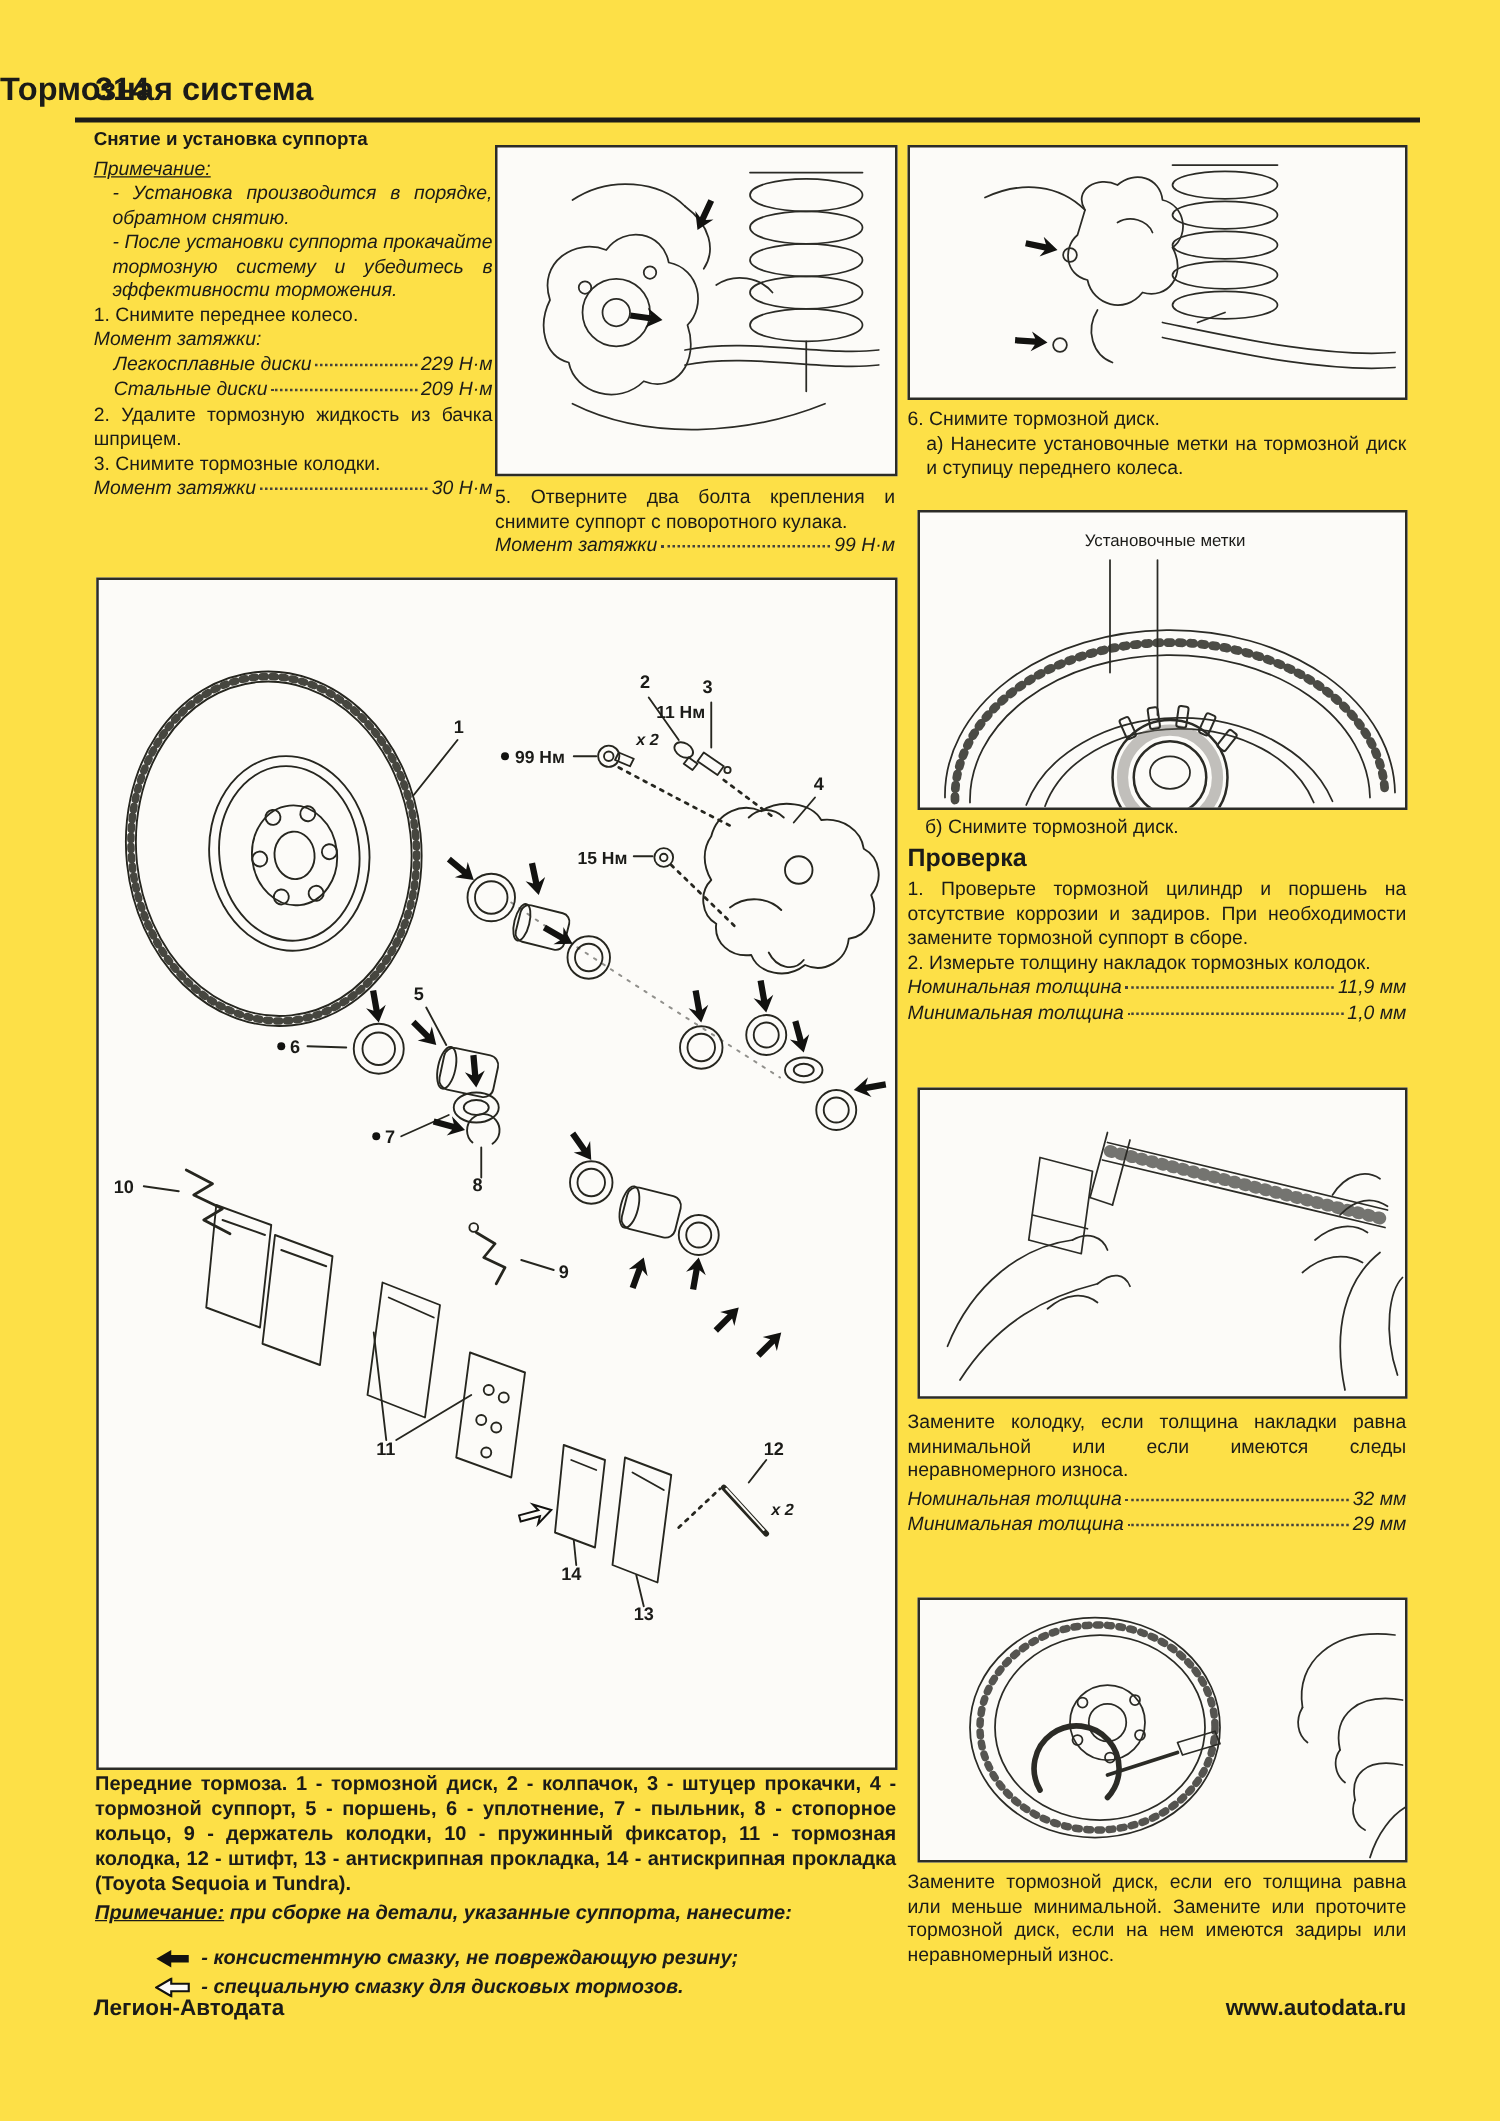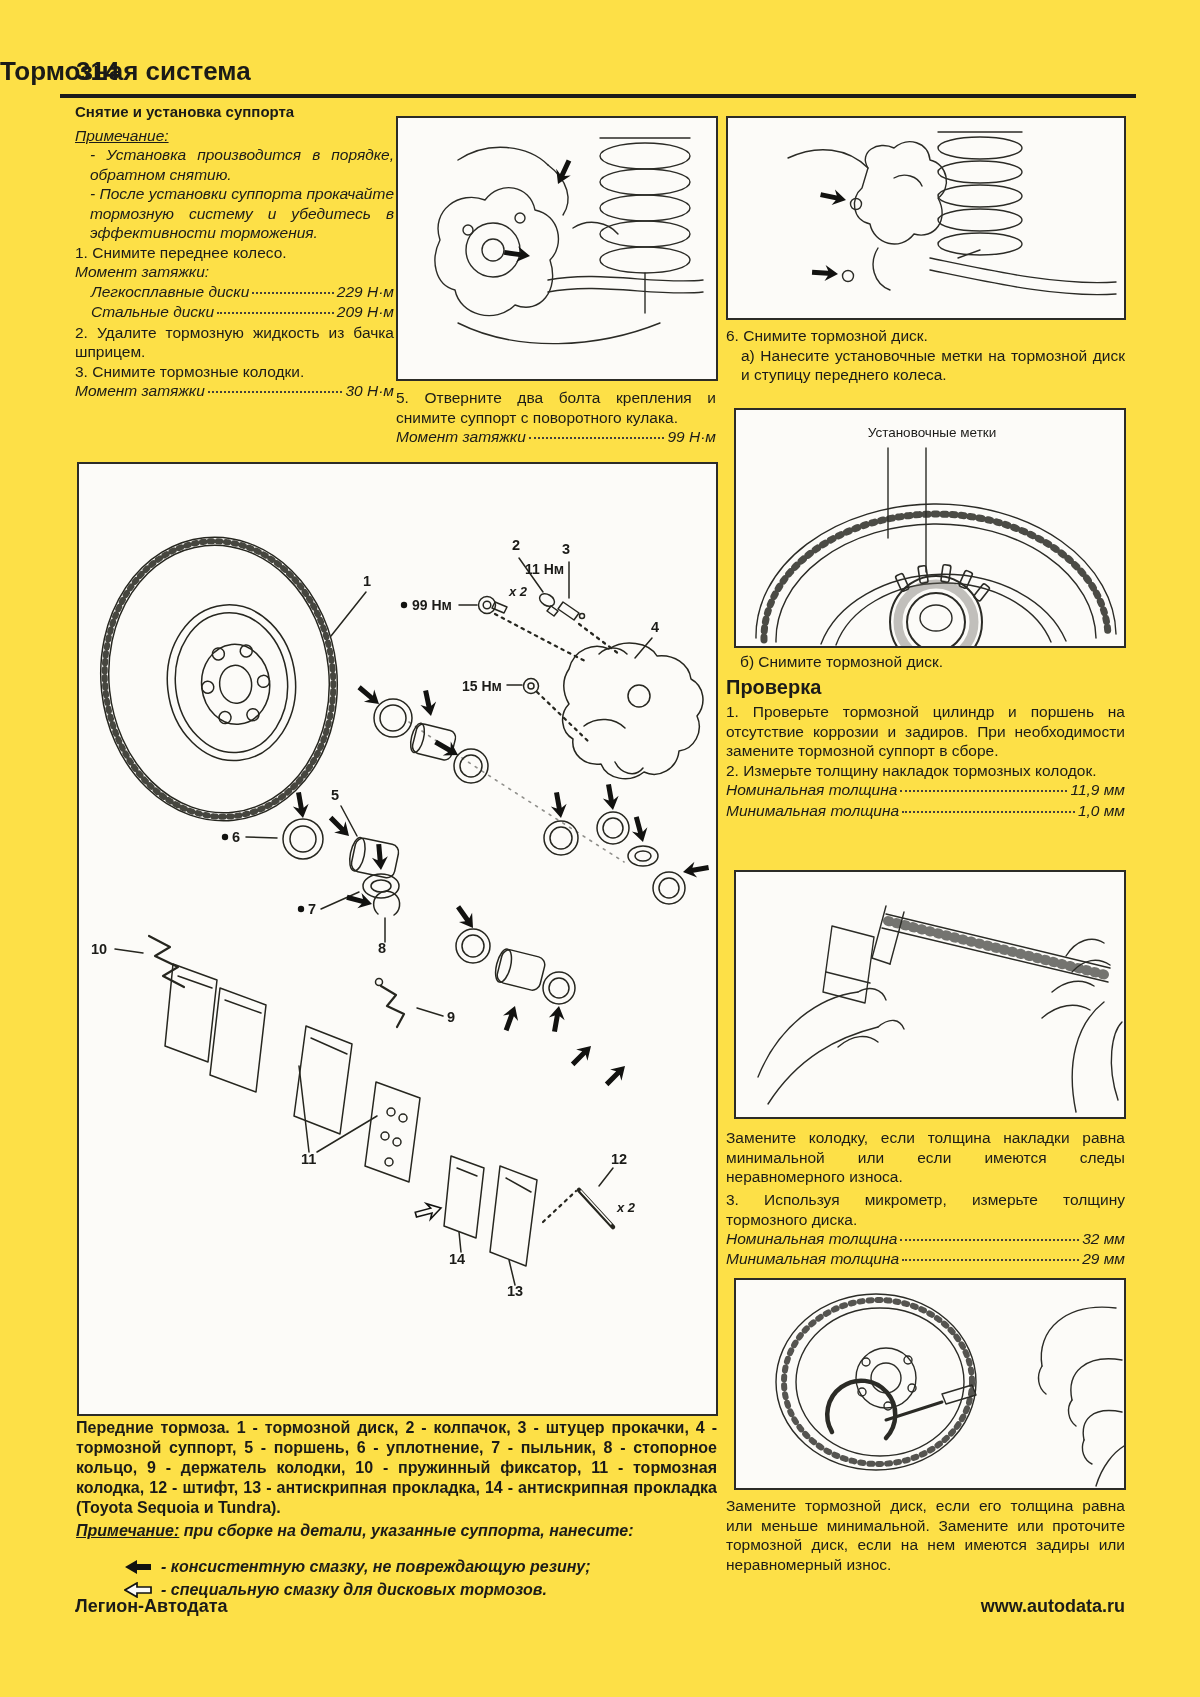--- a/index.html
+++ b/index.html
@@ -213,21 +213,20 @@
         <path d="M306,146 C322,132 340,130 354,138"></path>
       </g>
     </svg>
   </div>
 
   <div class="abs txt" style="left:726px;top:1128px;width:399px;">
     <p>Замените колодку, если толщина накладки равна минимальной или если имеются следы неравномерного износа.</p>
   </div>
 
   <div class="abs txt" style="left:726px;top:1190px;width:399px;">
-    <p>3. Используя микрометр, измерьте толщину тормозного диска.</p>
     <div class="spec">
       <span>Номинальная толщина</span>
       <span class="lead"></span>
       <span class="val">32 мм</span>
     </div>
     <div class="spec">
       <span>Минимальная толщина</span>
       <span class="lead"></span>
       <span class="val">29 мм</span>
     </div>

